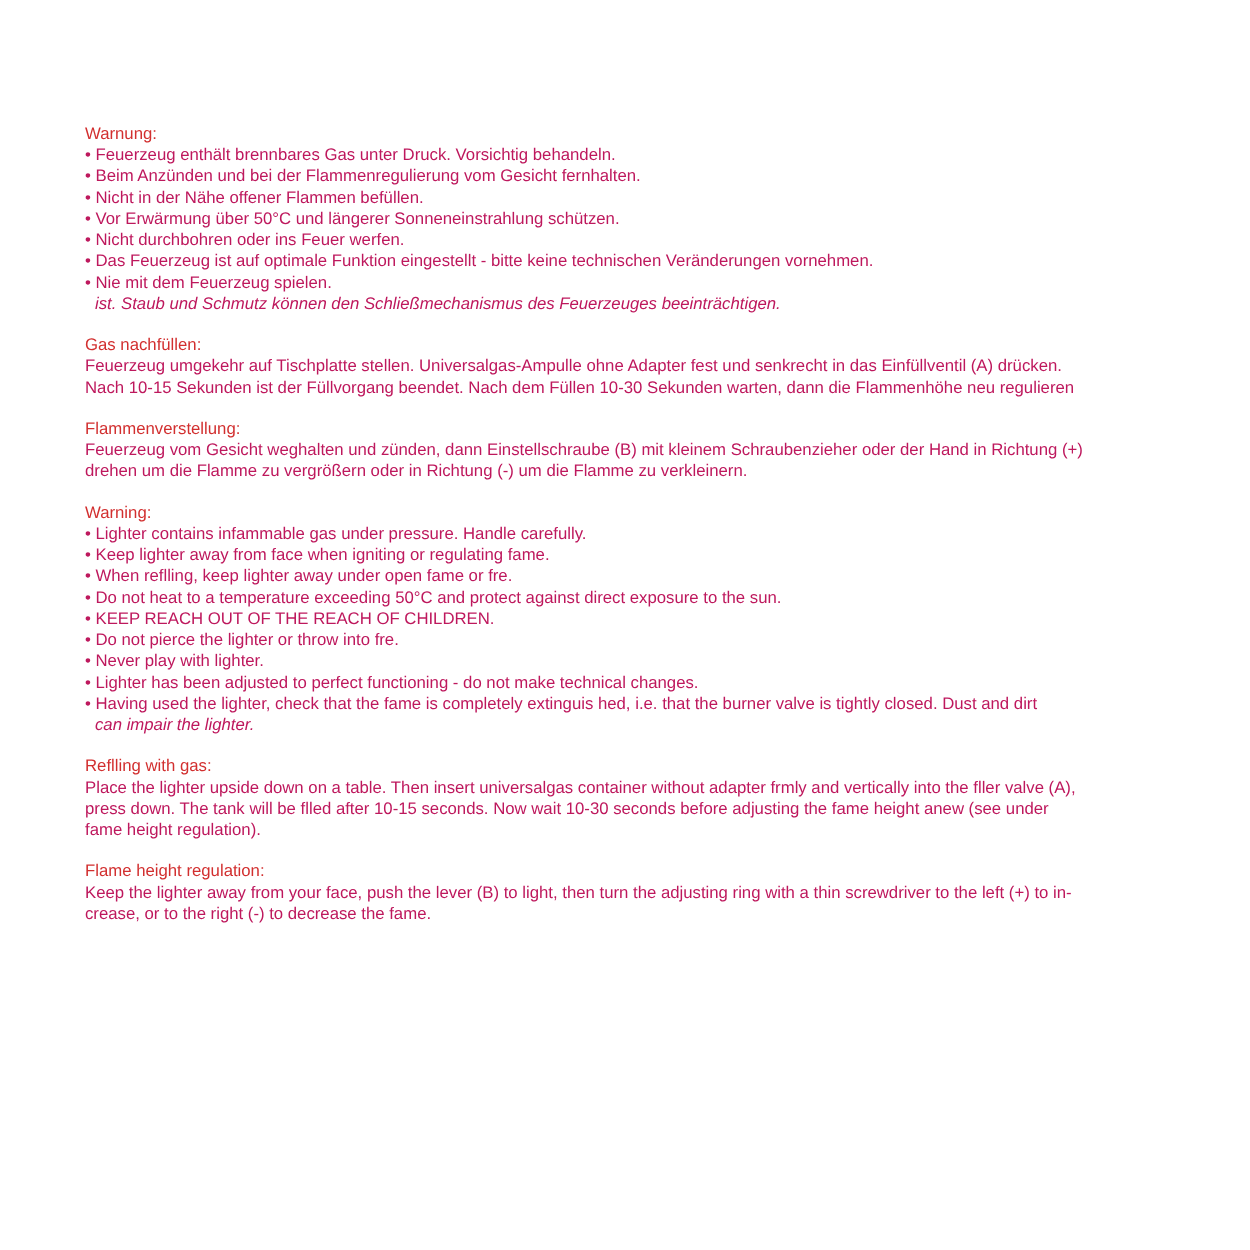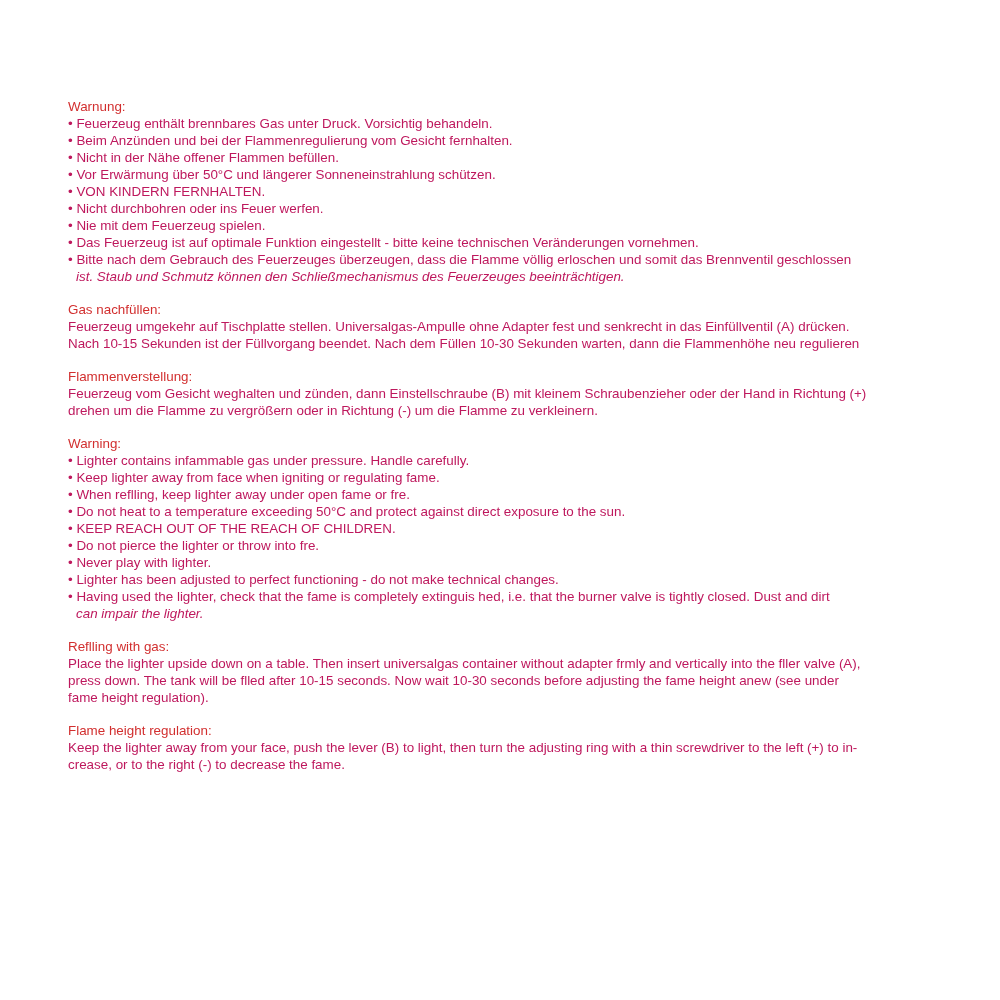--- a/index.html
+++ b/index.html
@@ -43,25 +43,23 @@
 <body>
 
 <main class="doc">
   <div id="sections">
       <section class="section">
         <h2 class="section-heading">Warnung:</h2>
         <div class="text-line">• Feuerzeug enthält brennbares Gas unter Druck. Vorsichtig behandeln.</div>
         <div class="text-line">• Beim Anzünden und bei der Flammenregulierung vom Gesicht fernhalten.</div>
         <div class="text-line">• Nicht in der Nähe offener Flammen befüllen.</div>
         <div class="text-line">• Vor Erwärmung über 50°C und längerer Sonneneinstrahlung schützen.</div>
-        <div class="text-line">• VON KINDERN FERNHALTEN.</div>
         <div class="text-line">• Nicht durchbohren oder ins Feuer werfen.</div>
+        <div class="text-line">• Das Feuerzeug ist auf optimale Funktion eingestellt - bitte keine technischen Veränderungen vornehmen.</div>
         <div class="text-line">• Nie mit dem Feuerzeug spielen.</div>
-        <div class="text-line">• Das Feuerzeug ist auf optimale Funktion eingestellt - bitte keine technischen Veränderungen vornehmen.</div>
-        <div class="text-line">• Bitte nach dem Gebrauch des Feuerzeuges überzeugen, dass die Flamme völlig erloschen und somit das Brennventil geschlossen</div>
         <div class="text-line cont">ist. Staub und Schmutz können den Schließmechanismus des Feuerzeuges beeinträchtigen.</div>
       </section>
       <section class="section">
         <h2 class="section-heading">Gas nachfüllen:</h2>
         <div class="text-line">Feuerzeug umgekehr auf Tischplatte stellen. Universalgas-Ampulle ohne Adapter fest und senkrecht in das Einfüllventil (A) drücken.</div>
         <div class="text-line">Nach 10-15 Sekunden ist der Füllvorgang beendet. Nach dem Füllen 10-30 Sekunden warten, dann die Flammenhöhe neu regulieren</div>
       </section>
       <section class="section">
         <h2 class="section-heading">Flammenverstellung:</h2>
         <div class="text-line">Feuerzeug vom Gesicht weghalten und zünden, dann Einstellschraube (B) mit kleinem Schraubenzieher oder der Hand in Richtung (+)</div>

